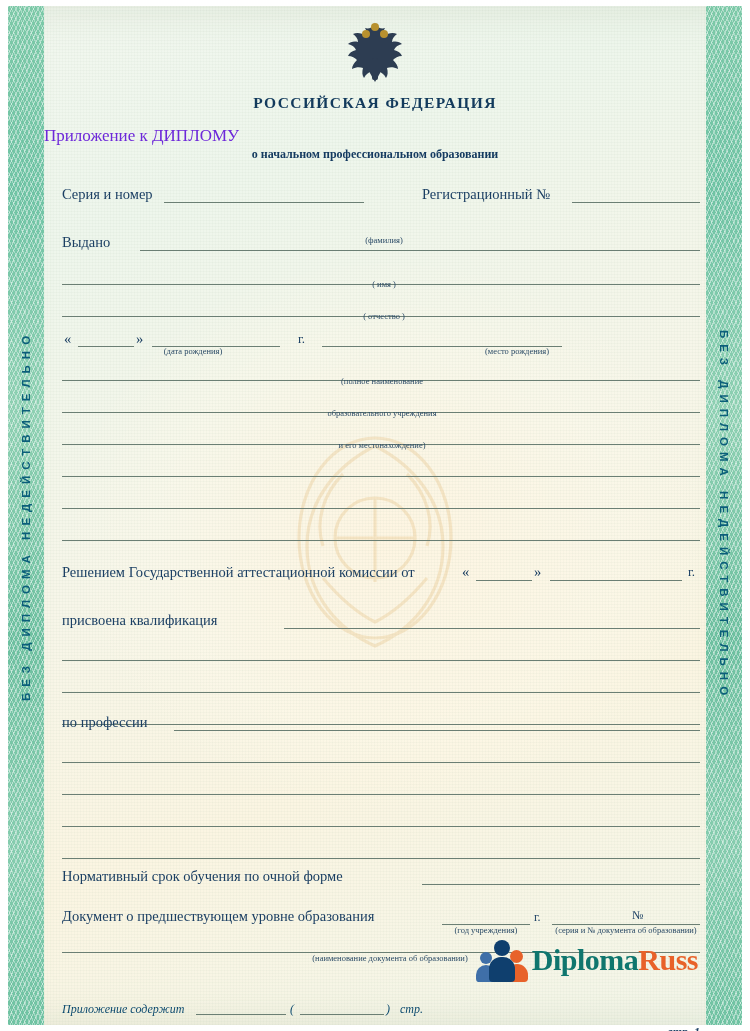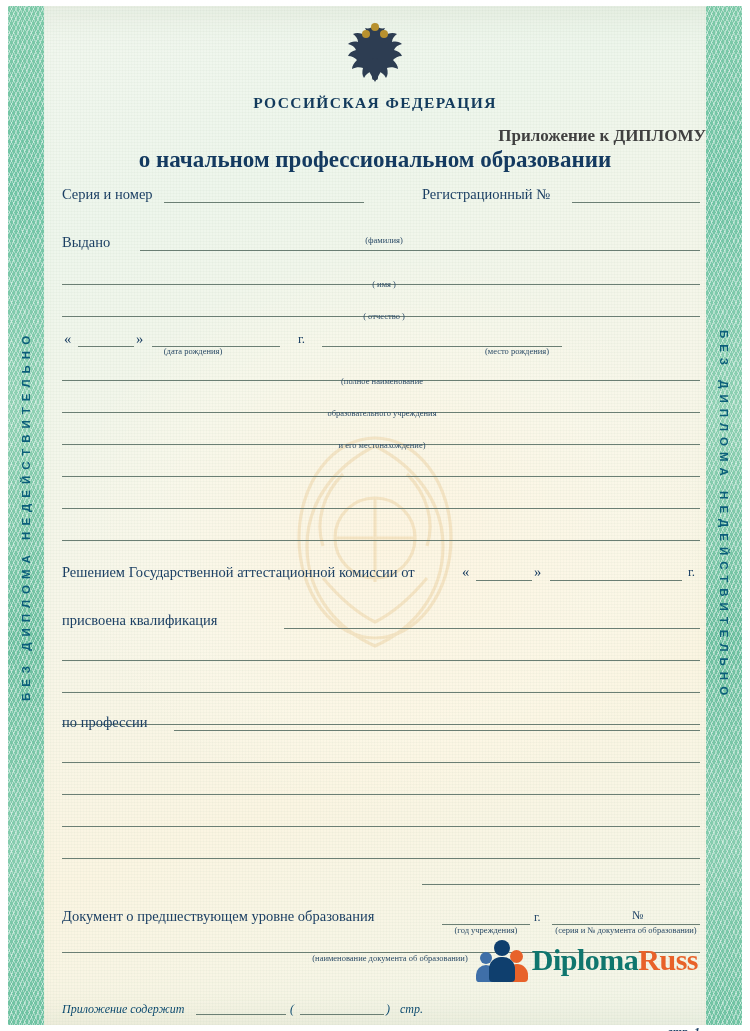--- a/index.html
+++ b/index.html
@@ -117,33 +117,33 @@
     font-weight: bold;
     font-size: 15.5px;
     letter-spacing: 1.4px;
     color: #123a5c;
   }
   .title1 {
     position: absolute;
     top: 120px;
     left: 0;
     width: 100%;
-    text-align: right;
-    font-weight: bold;
+    text-align: left;
+    font-weight: normal;
     font-size: 17px;
-    color: #404040;
+    color: #6d28d9;
   }
   .title2 {
     position: absolute;
     top: 141px;
     left: 0;
     width: 100%;
     text-align: center;
     font-weight: bold;
-    font-size: 23px;
+    font-size: 12px;
     color: #143a60;
   }
 
   
   .lbl {
     position: absolute;
     font-size: 14.5px;
     color: #1b3f63;
     white-space: nowrap;
   }
@@ -301,20 +301,21 @@
     <div class="rule" style="left:18px; top:686px; width:638px;"></div>
     <div class="rule" style="left:18px; top:718px; width:638px;"></div>
 
     <div class="lbl" style="left:18px; top:708px;">по профессии</div>
     <div class="rule" style="left:130px; top:724px; width:526px;"></div>
     <div class="rule" style="left:18px; top:756px; width:638px;"></div>
     <div class="rule" style="left:18px; top:788px; width:638px;"></div>
     <div class="rule" style="left:18px; top:820px; width:638px;"></div>
     <div class="rule" style="left:18px; top:852px; width:638px;"></div>
 
+    <div class="lbl" style="left:18px; top:862px;">Нормативный срок обучения по очной форме</div>
     <div class="rule" style="left:378px; top:878px; width:278px;"></div>
 
     <div class="lbl" style="left:18px; top:902px;">Документ о предшествующем уровне образования</div>
     <div class="rule" style="left:398px; top:918px; width:88px;"></div>
     <div class="lbl" style="left:490px; top:904px; font-size:12px;">г.</div>
     <div class="rule" style="left:508px; top:918px; width:148px;"></div>
     <div class="lbl" style="left:588px; top:902px; font-size:12px;">№</div>
     <div class="hint" style="left:396px; top:919px; width:92px;">(год учреждения)</div>
     <div class="hint" style="left:506px; top:919px; width:152px;">(серия и № документа об образовании)</div>
 

